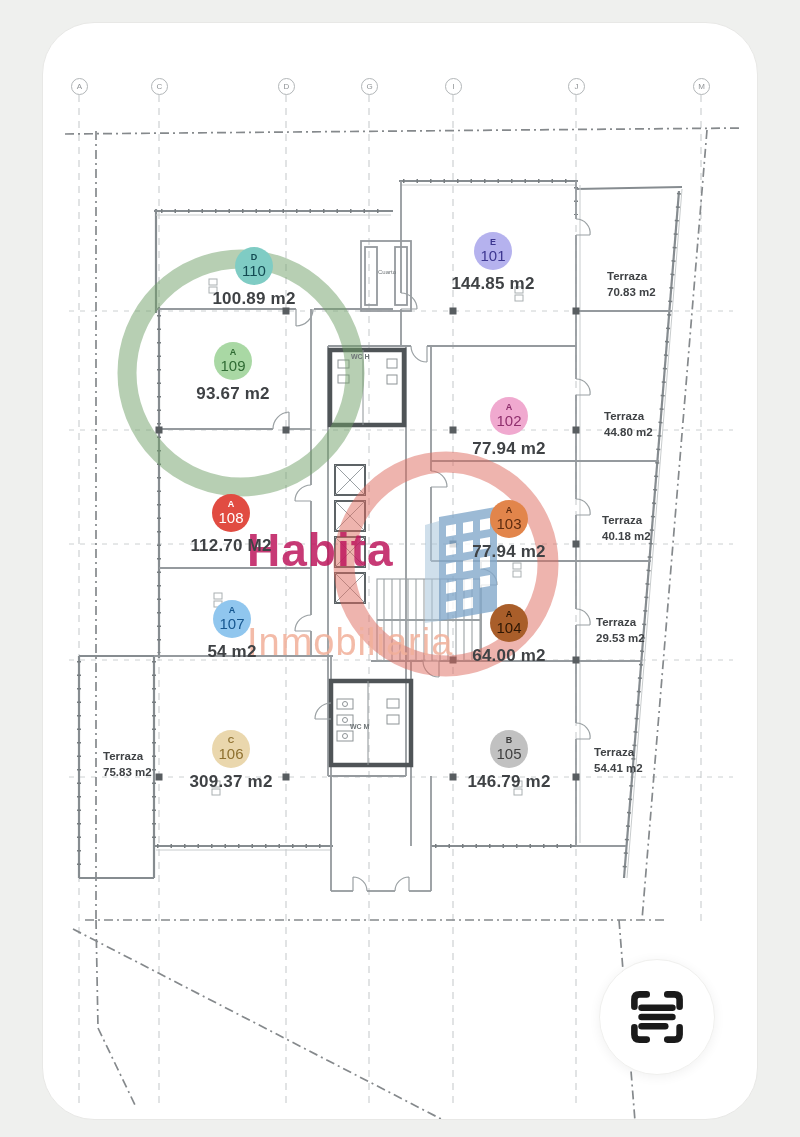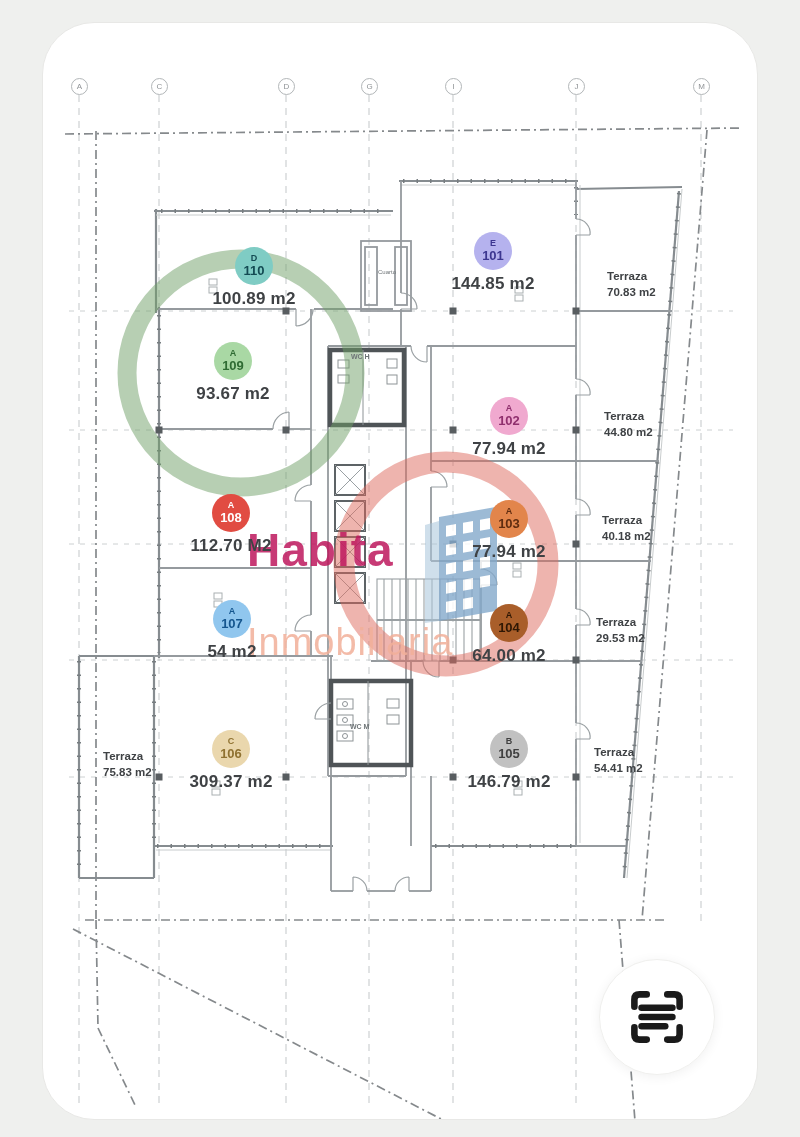--- a/index.html
+++ b/index.html
@@ -22,21 +22,21 @@
     background:transparent;
   }
 
   .unit { position:absolute; width:38px; height:38px; }
   .unit-badge {
     position:absolute; left:0; top:0; width:38px; height:38px; border-radius:50%;
     display:flex; flex-direction:column; align-items:center; justify-content:center;
     line-height:1.05; cursor:pointer;
   }
   .badge-letter { font-size:9px; font-weight:bold; }
-  .badge-number { font-size:13px; font-weight:bold; }
+  .badge-number { font-size:15px; font-weight:normal; }
   .unit-area {
     position:absolute; left:-29px; top:42px; width:96px; text-align:center;
     font-size:17px; font-weight:bold; color:#3f4245; letter-spacing:0.2px;
   }
 
   .terraza { position:absolute; font-size:11.5px; font-weight:bold; color:#3f4245; line-height:1.35; }
 
   .tiny-label { position:absolute; font-size:7px; color:#6e7477; font-weight:bold; }
   .tiny-label.cuarto { font-size:6px; font-weight:normal; width:36px; text-align:center; }
 

